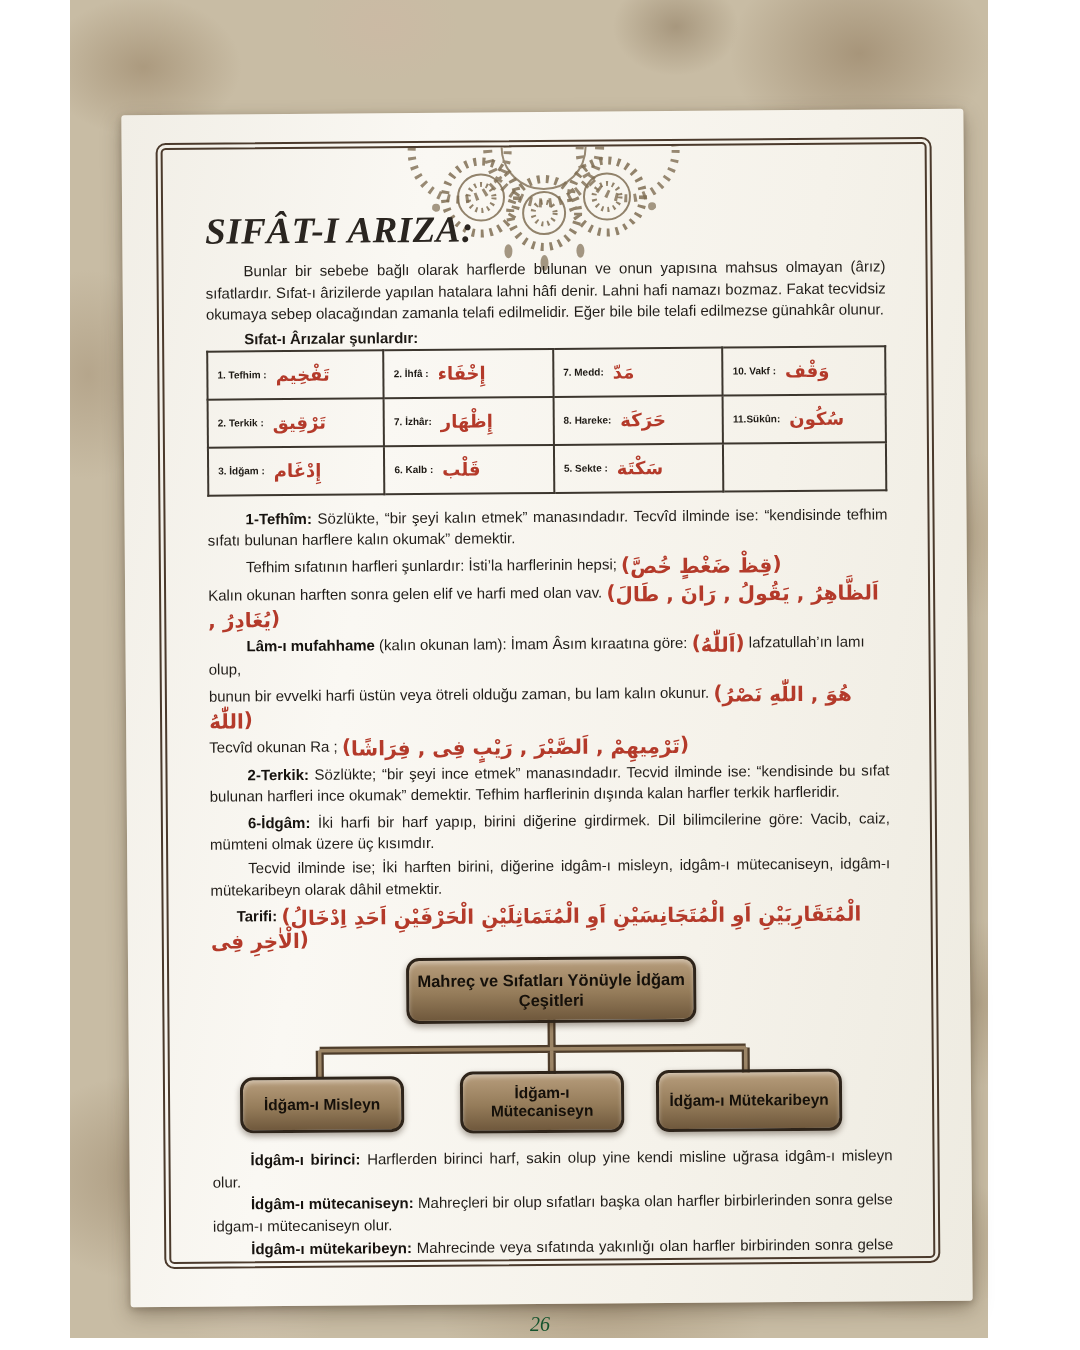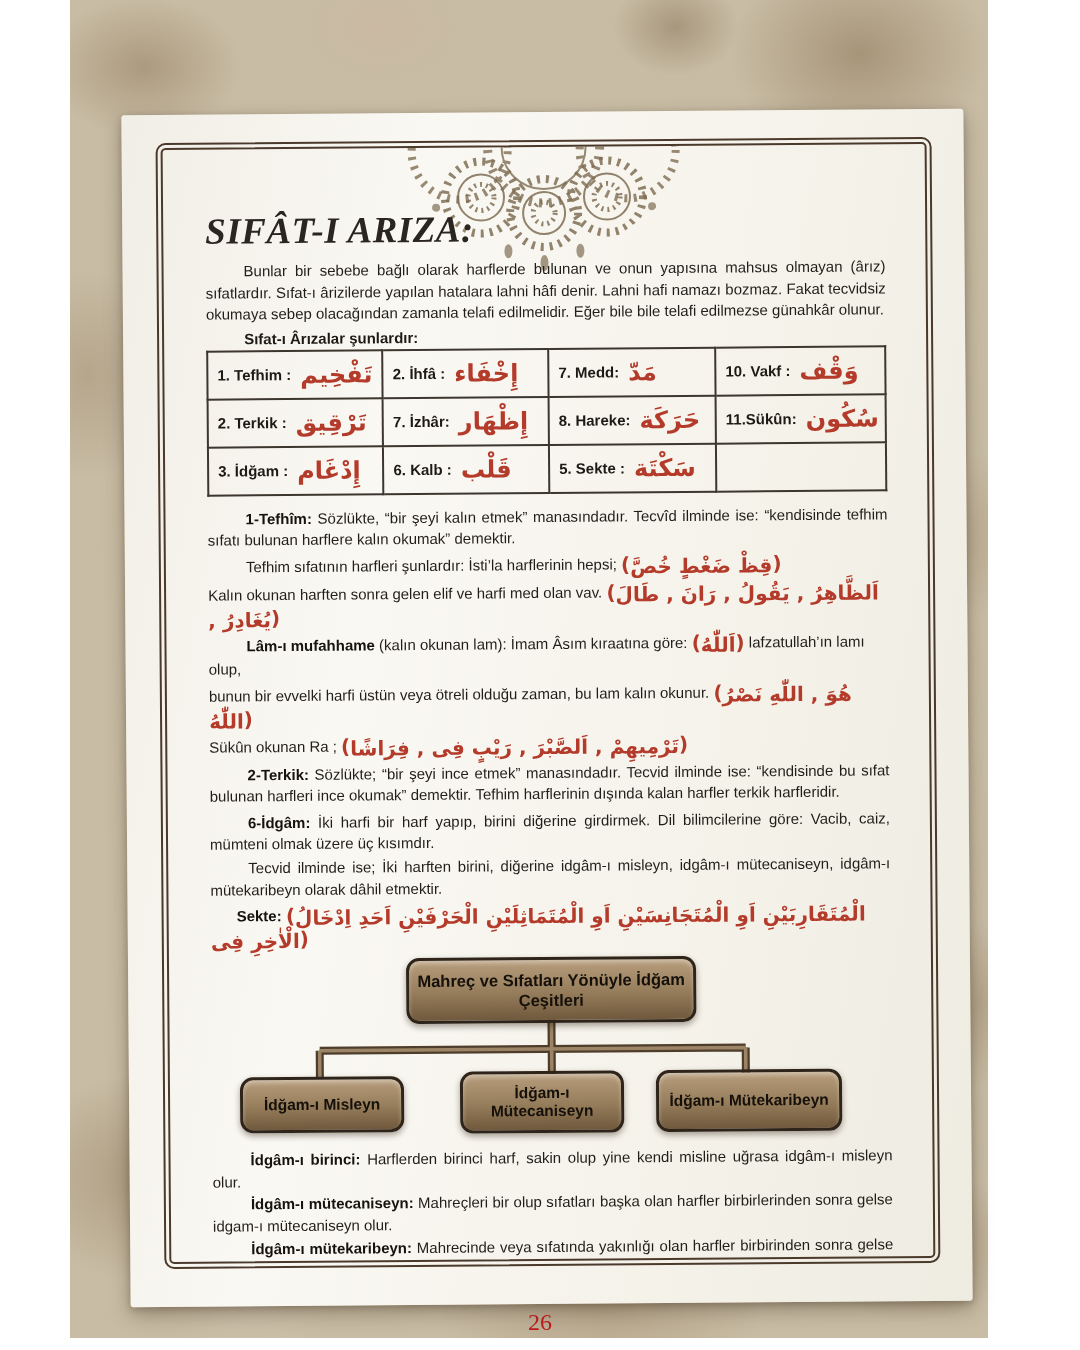--- a/index.html
+++ b/index.html
@@ -51,43 +51,43 @@
   b.lead{font-weight:bold;color:#16120e;}
   .ar{
     font-family:"DejaVu Sans",sans-serif;color:#b43a2a;font-weight:bold;
     line-height:1;vertical-align:-2px;
   }
   .ar-big{font-size:20px;}
   
   table.sifat{width:100%;border-collapse:collapse;margin:3px 0 12px 0;}
   table.sifat td{border:2px solid #3c362e;padding:4px 6px 4px 9px;height:38px;}
   .cell{display:flex;align-items:center;gap:9px;}
-  .cell .lbl{font-size:15px;font-weight:bold;color:#1d1914;white-space:nowrap;}
-  .cell .ar{font-size:24px;}
+  .cell .lbl{font-size:10px;font-weight:bold;color:#1d1914;white-space:nowrap;}
+  .cell .ar{font-size:18px;}
   
   .tcap{font-size:15px;font-weight:bold;color:#1d1914;margin:2px 0 2px 38px;text-align:left;}
   
   .diagram{position:relative;width:640px;height:178px;margin:8px auto 12px auto;}
   .diagram svg.wires{position:absolute;left:0;top:0;}
   .dbox{
     position:absolute;border:3px solid #2e241a;border-radius:13px;
     background:linear-gradient(180deg,#b79d7c 0%,#97steel 0%,#957c5a 55%,#6f583c 100%);
     background:linear-gradient(180deg,#b79d7c 0%,#957c5a 55%,#6f583c 100%);
     box-shadow:inset 0 3px 4px rgba(255,255,255,.35), 0 3px 6px rgba(40,25,10,.4);
     color:#15100a;font-weight:bold;text-align:center;
     display:flex;align-items:center;justify-content:center;
   }
   .dbox.root{left:50%;transform:translateX(-50%);top:0;width:268px;min-height:52px;font-size:16.5px;line-height:1.22;padding:4px 8px;}
   .dbox.c1{left:8px;top:118px;width:158px;height:50px;font-size:15.5px;}
   .dbox.c2{left:228px;top:114px;width:158px;height:56px;font-size:15.5px;line-height:1.2;}
   .dbox.c3{left:424px;top:114px;width:180px;height:56px;font-size:15.5px;line-height:1.2;}
   
   .pageno{
     position:absolute;left:50%;transform:translateX(-50%);bottom:14px;
-    font-family:"Liberation Serif",serif;font-size:24px;color:#b91c1c;
+    font-family:"Liberation Serif",serif;font-style:italic;font-size:20px;color:#14532d;
   }
 </style>
 </head>
 <body>
 
 <div class="backdrop"></div>
 
 <div class="page">
   <div class="frame">
 
@@ -214,29 +214,29 @@
       <p class="body ind"><b class="lead">1-Tefhîm:</b> <span>Sözlükte, “bir şeyi kalın etmek” manasındadır. Tecvîd ilminde ise: “kendisinde tefhim sıfatı bulunan harflere kalın okumak” demektir.</span></p>
 
       <p class="body left ind"><span>Tefhim sıfatının harfleri şunlardır: İsti’la harflerinin hepsi;</span> <span class="ar ar-big">(<span class="ar"><bdi>خُصَّ</bdi> <bdi>ضَغْطٍ</bdi> <bdi>قِظْ</bdi></span>)</span></p>
 
       <p class="body left"><span>Kalın okunan harften sonra gelen elif ve harfi med olan vav.</span> <span class="ar ar-big">(<span class="ar"><bdi>طَالَ</bdi> <bdi>,</bdi> <bdi>رَانَ</bdi> <bdi>,</bdi> <bdi>يَقُولُ</bdi> <bdi>,</bdi> <bdi>اَلظَّاهِرُ</bdi> <bdi>,</bdi> <bdi>يُغَادِرُ</bdi></span>)</span></p>
 
       <p class="body left ind"><b class="lead">Lâm-ı mufahhame</b> <span>(kalın okunan lam): İmam Âsım kıraatına göre:</span> <span class="ar ar-big">(<span class="ar">اَللّٰهُ</span>)</span> <span>lafzatullah’ın lamı olup,</span></p>
 
       <p class="body left"><span>bunun bir evvelki harfi üstün veya ötreli olduğu zaman, bu lam kalın okunur.</span> <span class="ar ar-big">(<span class="ar"><bdi>نَصْرُ</bdi> <bdi>اللّٰهِ</bdi> <bdi>,</bdi> <bdi>هُوَ</bdi> <bdi>اللّٰهُ</bdi></span>)</span></p>
 
-      <p class="body left"><span>Sükûn okunan Ra ;</span> <span class="ar ar-big">(<span class="ar"><bdi>فِرَاشًا</bdi> <bdi>,</bdi> <bdi>فِى</bdi> <bdi>رَيْبٍ</bdi> <bdi>,</bdi> <bdi>اَلصَّبْرَ</bdi> <bdi>,</bdi> <bdi>تَرْمِيهِمْ</bdi></span>)</span></p>
+      <p class="body left"><span>Tecvîd okunan Ra ;</span> <span class="ar ar-big">(<span class="ar"><bdi>فِرَاشًا</bdi> <bdi>,</bdi> <bdi>فِى</bdi> <bdi>رَيْبٍ</bdi> <bdi>,</bdi> <bdi>اَلصَّبْرَ</bdi> <bdi>,</bdi> <bdi>تَرْمِيهِمْ</bdi></span>)</span></p>
 
       <p class="body ind"><b class="lead">2-Terkik:</b> <span>Sözlükte; “bir şeyi ince etmek” manasındadır. Tecvid ilminde ise: “kendisinde bu sıfat bulunan harfleri ince okumak” demektir. Tefhim harflerinin dışında kalan harfler terkik harfleridir.</span></p>
 
       <p class="body ind" style="margin-bottom:2px"><b class="lead">6-İdgâm:</b> <span>İki harfi bir harf yapıp, birini diğerine girdirmek. Dil bilimcilerine göre: Vacib, caiz, mümteni olmak üzere üç kısımdır.</span></p>
 
       <p class="body ind">Tecvid ilminde ise; İki harften birini, diğerine idgâm-ı misleyn, idgâm-ı mütecaniseyn, idgâm-ı mütekaribeyn olarak dâhil etmektir.</p>
 
-      <p class="body left ind-sm"><b class="lead">Sekte:</b> <span class="ar ar-big">(<span class="ar"><bdi>اِدْخَالُ</bdi> <bdi>اَحَدِ</bdi> <bdi>الْحَرْفَيْنِ</bdi> <bdi>الْمُتَمَاثِلَيْنِ</bdi> <bdi>اَوِ</bdi> <bdi>الْمُتَجَانِسَيْنِ</bdi> <bdi>اَوِ</bdi> <bdi>الْمُتَقَارِبَيْنِ</bdi> <bdi>فِى</bdi> <bdi>الْاٰخِرِ</bdi></span>)</span></p>
+      <p class="body left ind-sm"><b class="lead">Tarifi:</b> <span class="ar ar-big">(<span class="ar"><bdi>اِدْخَالُ</bdi> <bdi>اَحَدِ</bdi> <bdi>الْحَرْفَيْنِ</bdi> <bdi>الْمُتَمَاثِلَيْنِ</bdi> <bdi>اَوِ</bdi> <bdi>الْمُتَجَانِسَيْنِ</bdi> <bdi>اَوِ</bdi> <bdi>الْمُتَقَارِبَيْنِ</bdi> <bdi>فِى</bdi> <bdi>الْاٰخِرِ</bdi></span>)</span></p>
 
       <div class="diagram">
         <svg class="wires" width="640" height="178" viewBox="0 0 640 178">
           <g fill="none">
             <path d="M320 54 L320 92 M88 92 L514 92 M88 92 L88 120 M320 92 L320 120 M514 92 L514 120" stroke="#4e3d2b" stroke-width="8"></path>
             <path d="M320 54 L320 92 M88 92 L514 92 M88 92 L88 120 M320 92 L320 120 M514 92 L514 120" stroke="#9c8566" stroke-width="3.5"></path>
           </g>
         </svg>
         <div class="dbox root">Mahreç ve Sıfatları Yönüyle İdğam Çeşitleri</div>
         <div class="dbox c1">İdğam-ı Misleyn</div>

